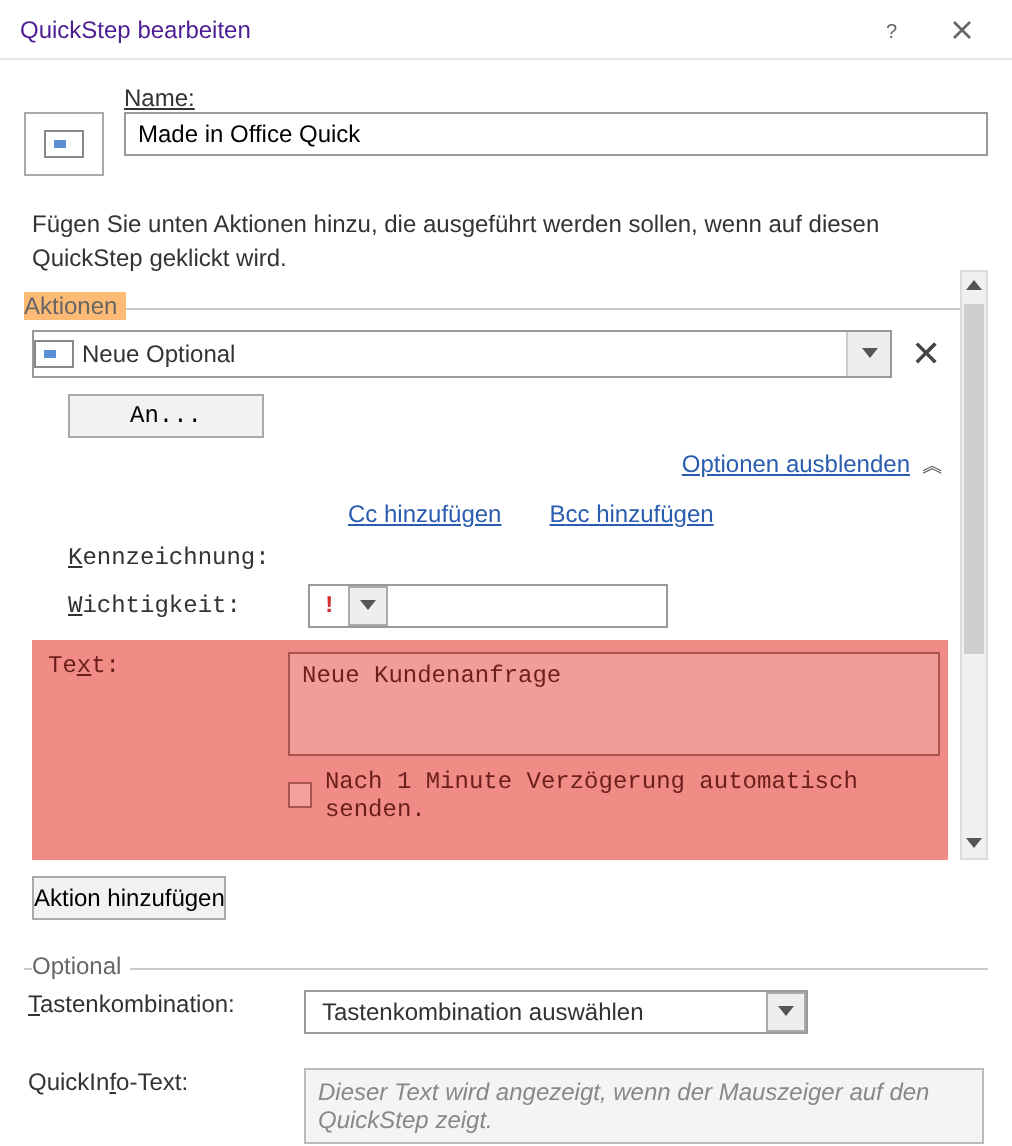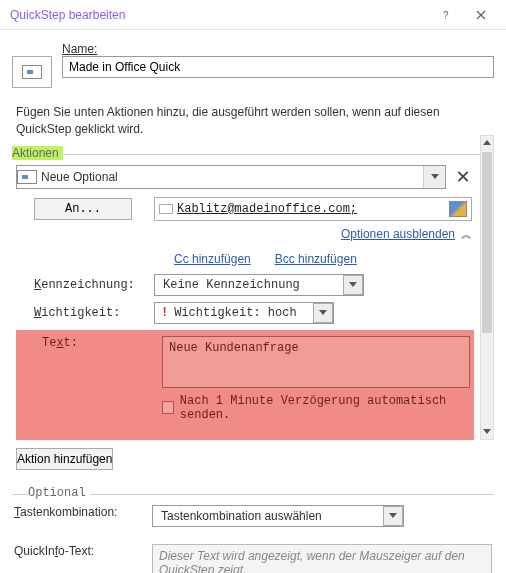--- a/index.html
+++ b/index.html
@@ -12,21 +12,21 @@
     width: 506px;
   }
   .titlebar {
     height: 30px;
     display: flex;
     align-items: center;
     padding: 0 8px 0 10px;
     border-bottom: 1px solid #e5e5e5;
     background: #fff;
   }
-  .titlebar-title { flex: 1; font-size: 12px; color: #8b5cf6; }
+  .titlebar-title { flex: 1; font-size: 12px; color: #4c1d95; }
   .titlebar-btn {
     width: 34px; height: 28px;
     display: flex; align-items: center; justify-content: center;
     color: #666;
   }
   .titlebar-btn svg { width: 10px; height: 10px; }
   .body {
     padding: 12px 12px 6px 12px;
   }
   .name-row {
@@ -74,21 +74,21 @@
   }
   .fieldset {
     position: relative;
     border-top: 1px solid #ccc;
     margin: 6px 0 10px 0;
     padding: 10px 4px 4px 4px;
   }
   .fieldset-label {
     position: absolute;
     top: -9px; left: 0px;
-    background: #bef264;
+    background: #fdba74;
     padding: 0 4px 0 0;
     color: #666;
     font-size: 12px;
   }
   .action-head {
     display: flex;
     align-items: center;
     gap: 6px;
     margin-bottom: 6px;
   }
@@ -214,21 +214,21 @@
     width:20px; height:20px;
     border:1px solid #aaa;
     background:#eee;
     display:flex; align-items:center; justify-content:center;
     margin:0;
   }
   .bang { color:#d03030; font-weight:bold; padding:0 6px; }
   .highlight-zone {
     background: #f08b86;
     margin: 2px -2px 2px -18px;
-    padding: 6px 4px 12px 26px;
+    padding: 6px 4px 12px 8px;
   }
   .highlight-zone .row .label-col,
   .highlight-zone .lbl { color:#6b1f1c; }
   .textarea-box {
     border: 1px solid #aa5550;
     background: rgba(255,255,255,0.15);
     padding: 4px 6px;
     height: 52px;
     color:#6b1f1c;
   }
@@ -242,21 +242,21 @@
     border:1px solid #aa5550;
     background: rgba(255,255,255,0.2);
   }
   .add-action-row { margin: 8px 0 10px 0; }
   .opt-fieldset {
     position:relative;
     border-top:1px solid #ccc;
     padding: 10px 2px 0 2px;
   }
   .opt-fieldset .fieldset-label {
-    position:absolute; top:-9px; left:16px; background:#fff; padding:0 4px 0 0; color:#666;font-family:Liberation Mono, monospace;
+    position:absolute; top:-9px; left:4px; background:#fff; padding:0 4px 0 0; color:#666;
   }
   .opt-row { display:flex; margin-bottom:17px; gap:8px; }
   .opt-row .label-col { width:130px; }
   .opt-row .ctrl-col { flex:1; }
   .hint-box {
     border:1px solid #bbb;
     background:#f4f4f4;
     color:#888;
     padding:4px 6px;
     font-style: italic;
@@ -316,27 +316,20 @@
       </div>
 
       <div class="detail-block">
 
         <div class="row">
           <div class="label-col">
             <button class="btn btn-wide">
               <span>A</span><span class="u">n</span><span>...</span>
             </button>
           </div>
-          <div class="ctrl-col">
-            <div class="recipient-box">
-              <div class="card-icon"></div>
-              <span class="recipient-text">Kablitz@madeinoffice.com;</span>
-              <div class="ab-icon"></div>
-            </div>
-          </div>
         </div>
 
         <div class="opts-row">
           <span class="link">Optionen ausblenden</span>
           <span class="chev-up-double">︽</span>
         </div>
 
         <div class="links-row">
           <span class="link">
             <span class="u">C</span><span>c hinzufügen</span>
@@ -344,38 +337,29 @@
           <span class="link">
             <span class="u">B</span><span>cc hinzufügen</span>
           </span>
         </div>
 
 
         <div class="row">
           <div class="label-col lbl">
             <span class="u">K</span><span>ennzeichnung:</span>
           </div>
-          <div class="ctrl-col">
-            <div class="combo" style="width:210px">
-              <div class="combo-text">Keine Kennzeichnung</div>
-              <div class="combo-caret">
-                  <div class="caret-down"></div>
-                </div>
-            </div>
-          </div>
         </div>
 
         <div class="row">
           <div class="label-col lbl">
             <span class="u">W</span><span>ichtigkeit:</span>
           </div>
           <div class="ctrl-col">
             <div class="combo" style="width:180px">
               <span class="bang">!</span>
-              <div class="combo-text" style="padding-left:0">Wichtigkeit: hoch</div>
               <div class="combo-caret">
                   <div class="caret-down"></div>
                 </div>
             </div>
           </div>
         </div>
 
         <div class="highlight-zone">
           <div class="row" style="align-items:flex-start">
             <div class="label-col lbl">

